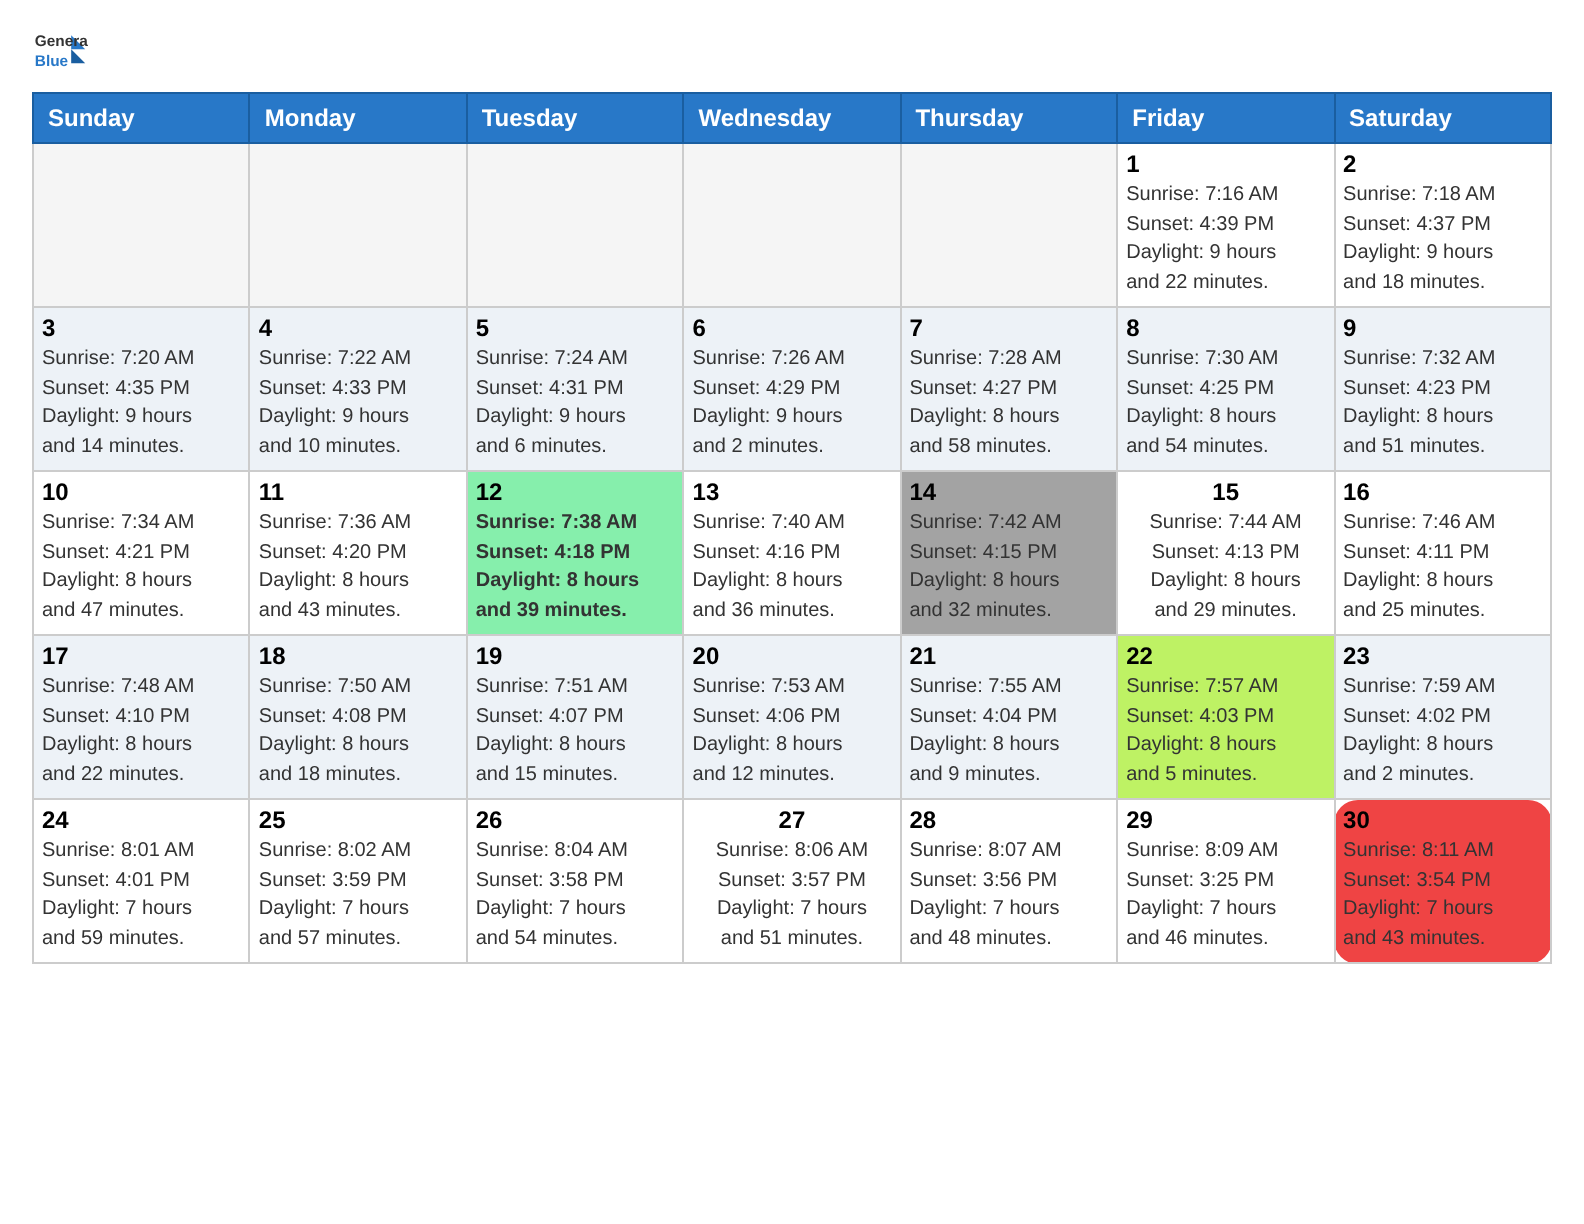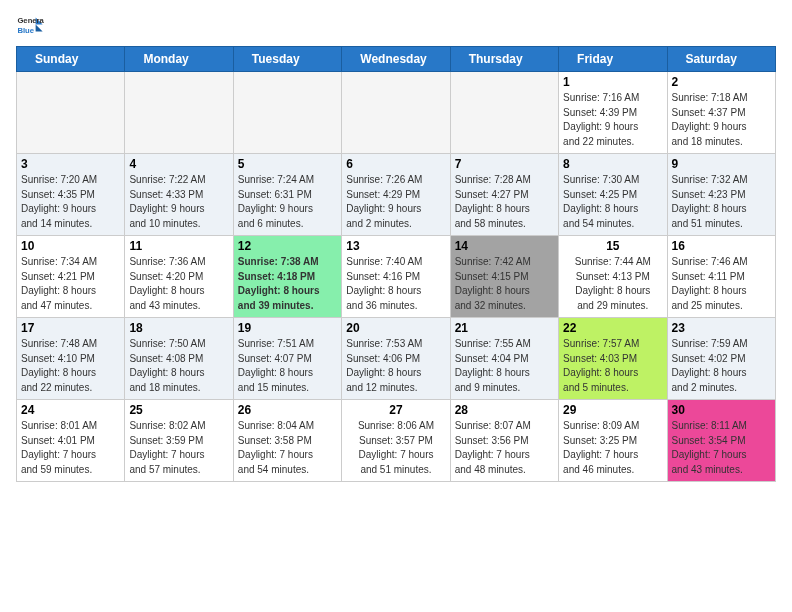--- a/index.html
+++ b/index.html
@@ -44,21 +44,21 @@
     }
     .calendar {
       width: 100%;
       border-collapse: collapse;
       margin-top: 6px;
       font-size: 10.5px;
     }
     .calendar thead th {
       background: #2878c8;
       color: #fff;
-      padding: 5px 18px;
+      padding: 5px 7px;
       text-align: left;
       font-size: 12px;
       font-weight: bold;
       border: 1px solid #1a5ea0;
     }
     .calendar tbody td {
       border: 1px solid #ccc;
       vertical-align: top;
       padding: 3px 4px;
       width: calc(100% / 7);
@@ -151,21 +151,21 @@
           <td style="background: rgb(237, 242, 247);">
             <span class="day-num">4</span>
             <div class="day-info" style="white-space: pre-line;">Sunrise: 7:22 AM
 Sunset: 4:33 PM
 Daylight: 9 hours
 and 10 minutes.</div>
           </td>
           <td style="background: rgb(237, 242, 247);">
             <span class="day-num">5</span>
             <div class="day-info" style="white-space: pre-line;">Sunrise: 7:24 AM
-Sunset: 6:31 PM
+Sunset: 4:31 PM
 Daylight: 9 hours
 and 6 minutes.</div>
           </td>
           <td style="background: rgb(237, 242, 247);">
             <span class="day-num">6</span>
             <div class="day-info" style="white-space: pre-line;">Sunrise: 7:26 AM
 Sunset: 4:29 PM
 Daylight: 9 hours
 and 2 minutes.</div>
           </td>
@@ -329,21 +329,21 @@
 Daylight: 7 hours
 and 48 minutes.</div>
           </td>
           <td style="background: rgb(255, 255, 255);">
             <span class="day-num">29</span>
             <div class="day-info" style="white-space: pre-line;">Sunrise: 8:09 AM
 Sunset: 3:25 PM
 Daylight: 7 hours
 and 46 minutes.</div>
           </td>
-          <td style="background: #ec4899;">
+          <td style="background: #ef4444; border-radius: 12px;">
             <span class="day-num">30</span>
             <div class="day-info" style="white-space: pre-line;">Sunrise: 8:11 AM
 Sunset: 3:54 PM
 Daylight: 7 hours
 and 43 minutes.</div>
           </td>
         </tr>
       </tbody>
   </table>
 </div>

